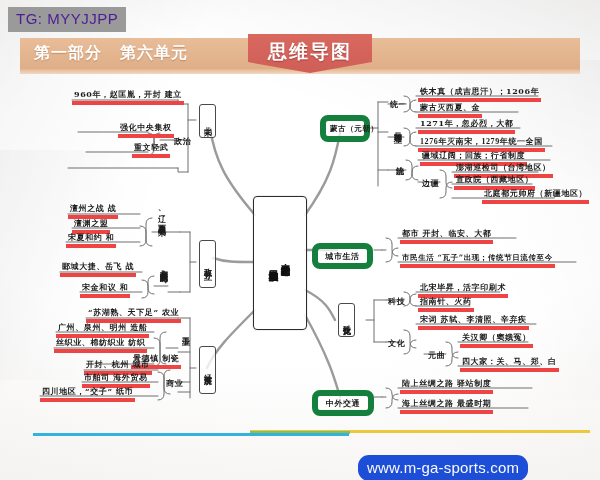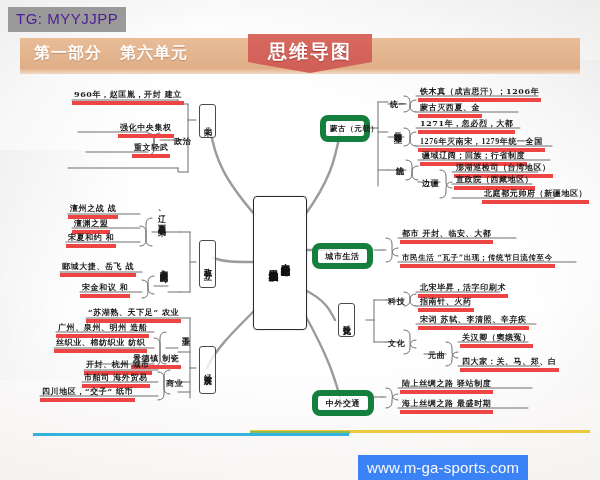--- a/index.html
+++ b/index.html
@@ -30,24 +30,25 @@
   
   .tg-mark{
     position:absolute;left:8px;top:7px;
     background:#9a9a9a;color:#4c1d95;
     font-size:15px;line-height:20px;padding:2px 8px 3px 8px;
     letter-spacing:.5px;
     font-family:"Liberation Sans",sans-serif;
   }
   .url-mark{
     position:absolute;left:358px;top:455px;
-    background:#3b82f6;color:#fafafa;
+    background:#1d4ed8;color:#fafafa;
     font-size:15px;line-height:21px;padding:2px 9px 3px 9px;
     letter-spacing:.2px;
     font-family:"Liberation Sans",sans-serif;
+    border-radius:11px;
   }
 
   
   .banner{position:absolute;left:20px;top:38px;width:492px;height:31px;}
   .banner .tan{
     position:absolute;left:0;top:0;width:560px;height:31px;
     background:linear-gradient(180deg,#e8bd98,#dfae88);
   }
   .banner .tan:after{
     content:"";position:absolute;left:0;right:0;bottom:-5px;height:5px;

